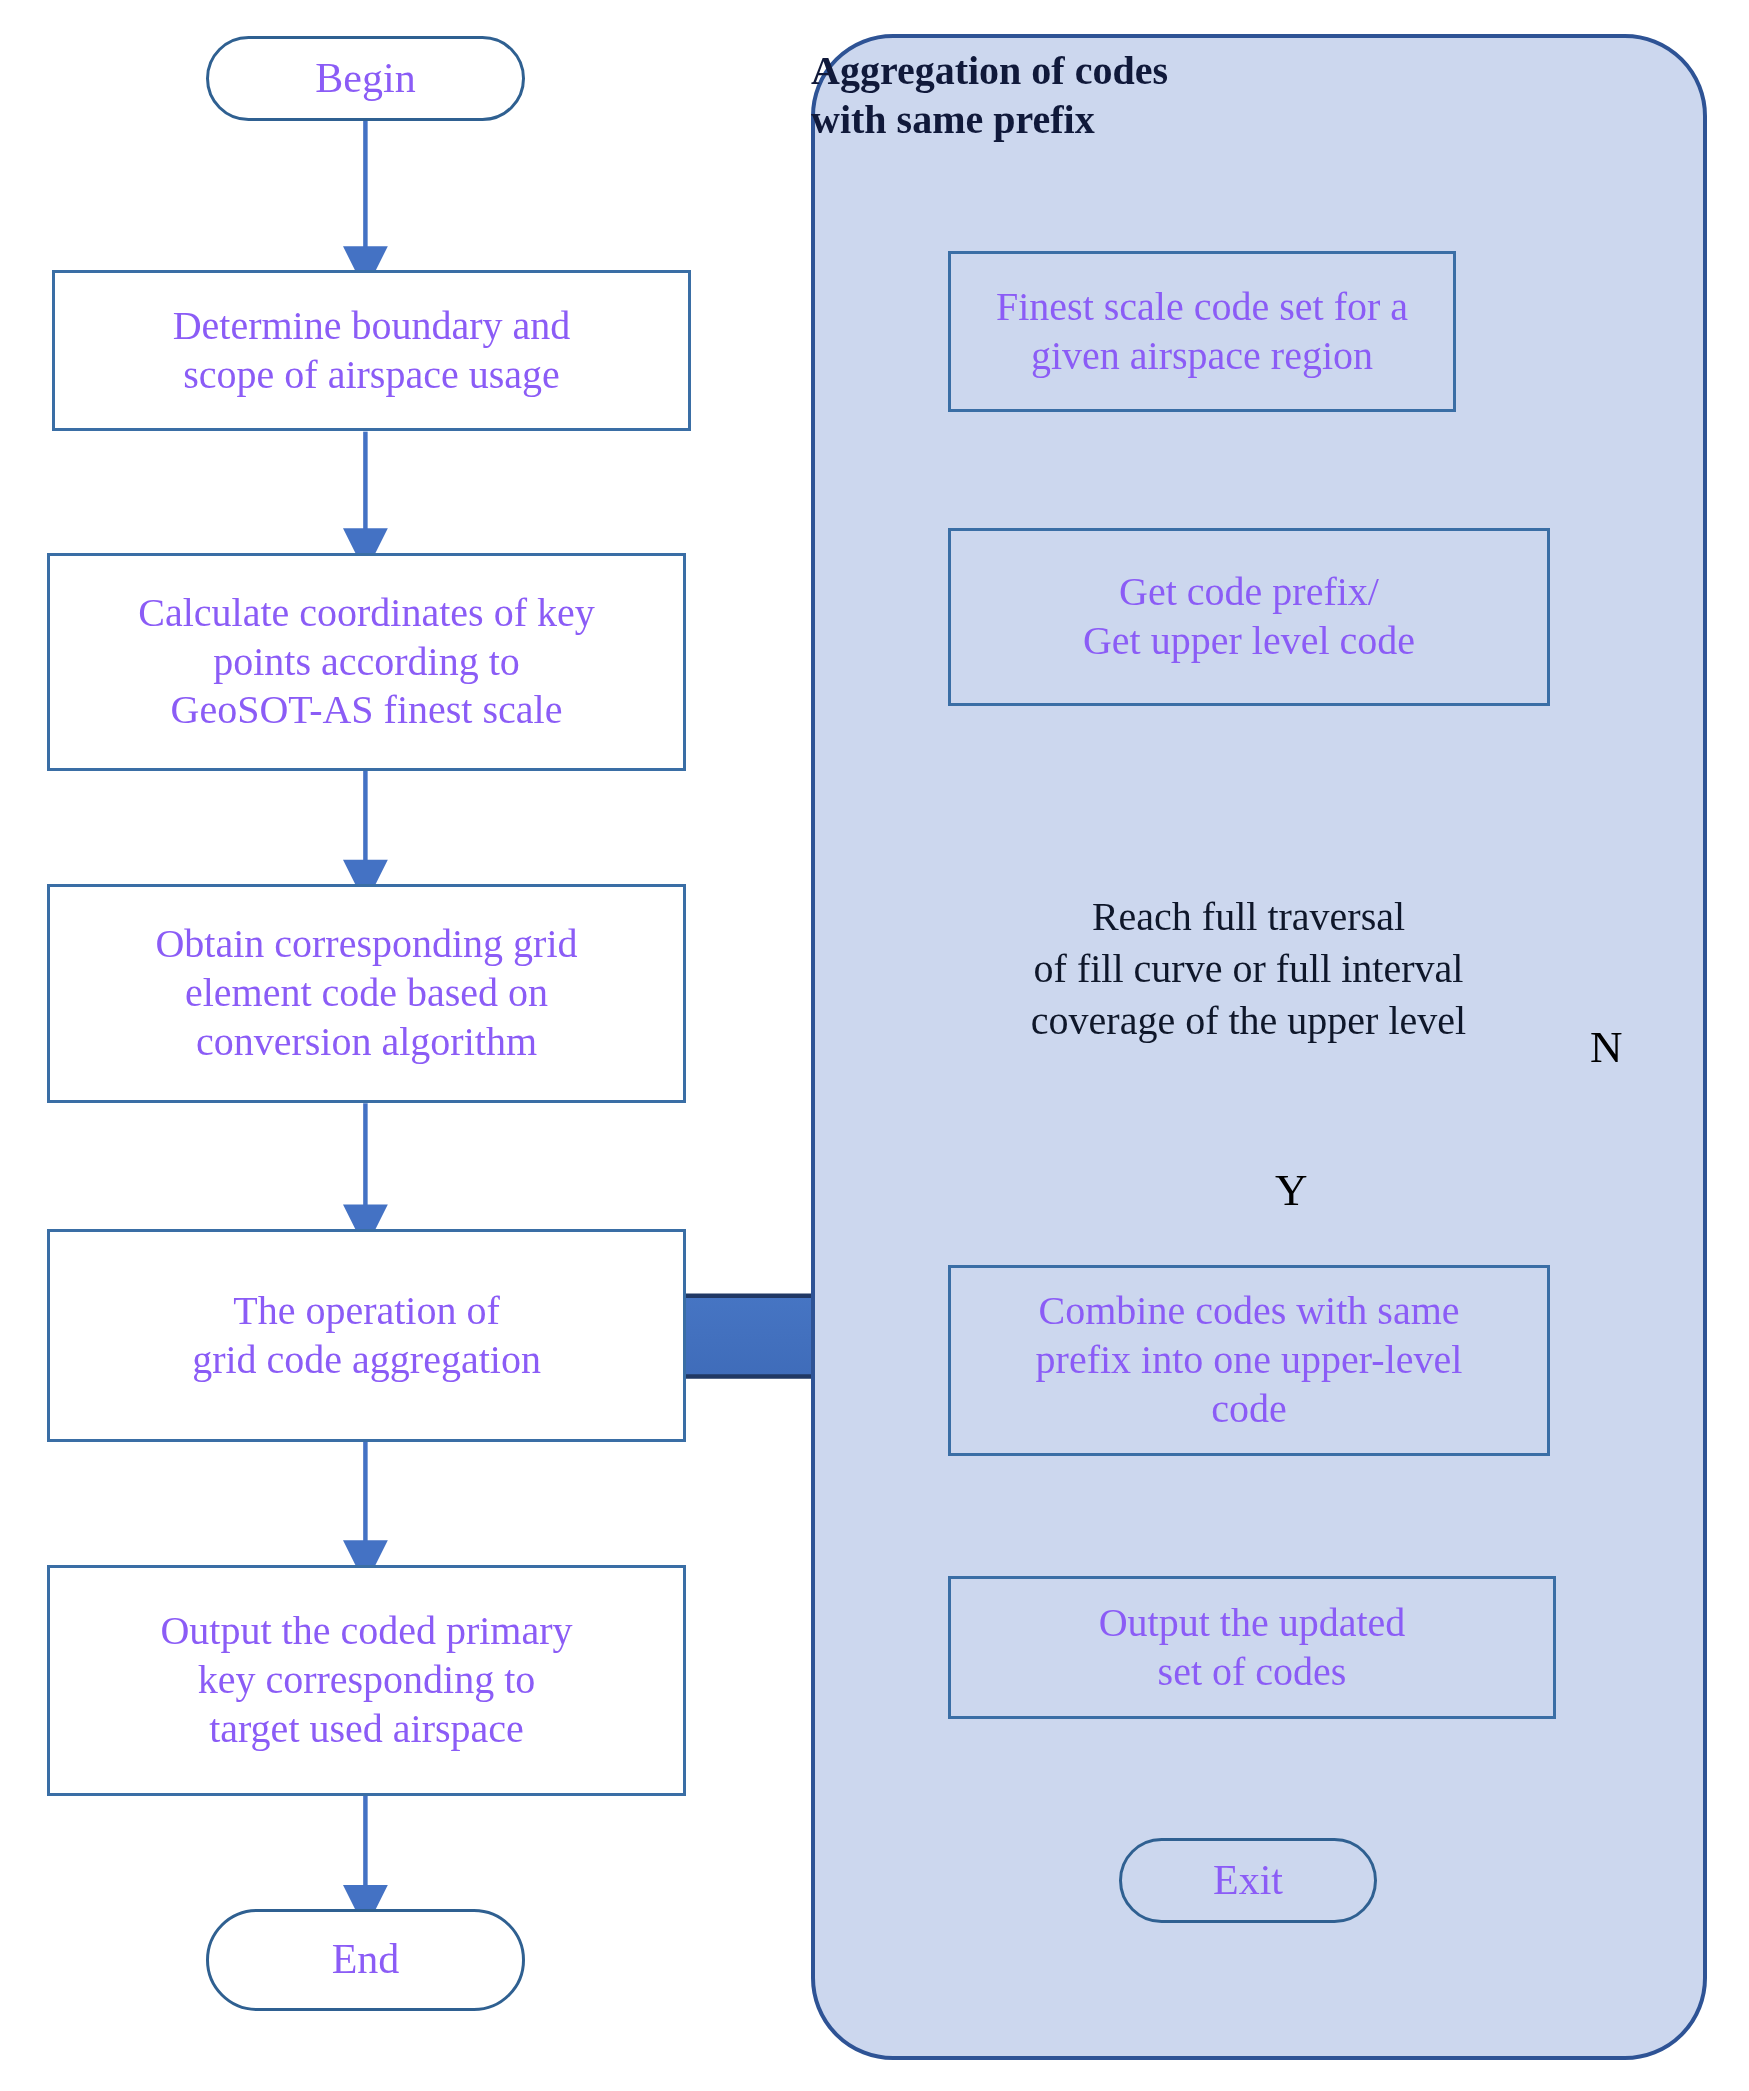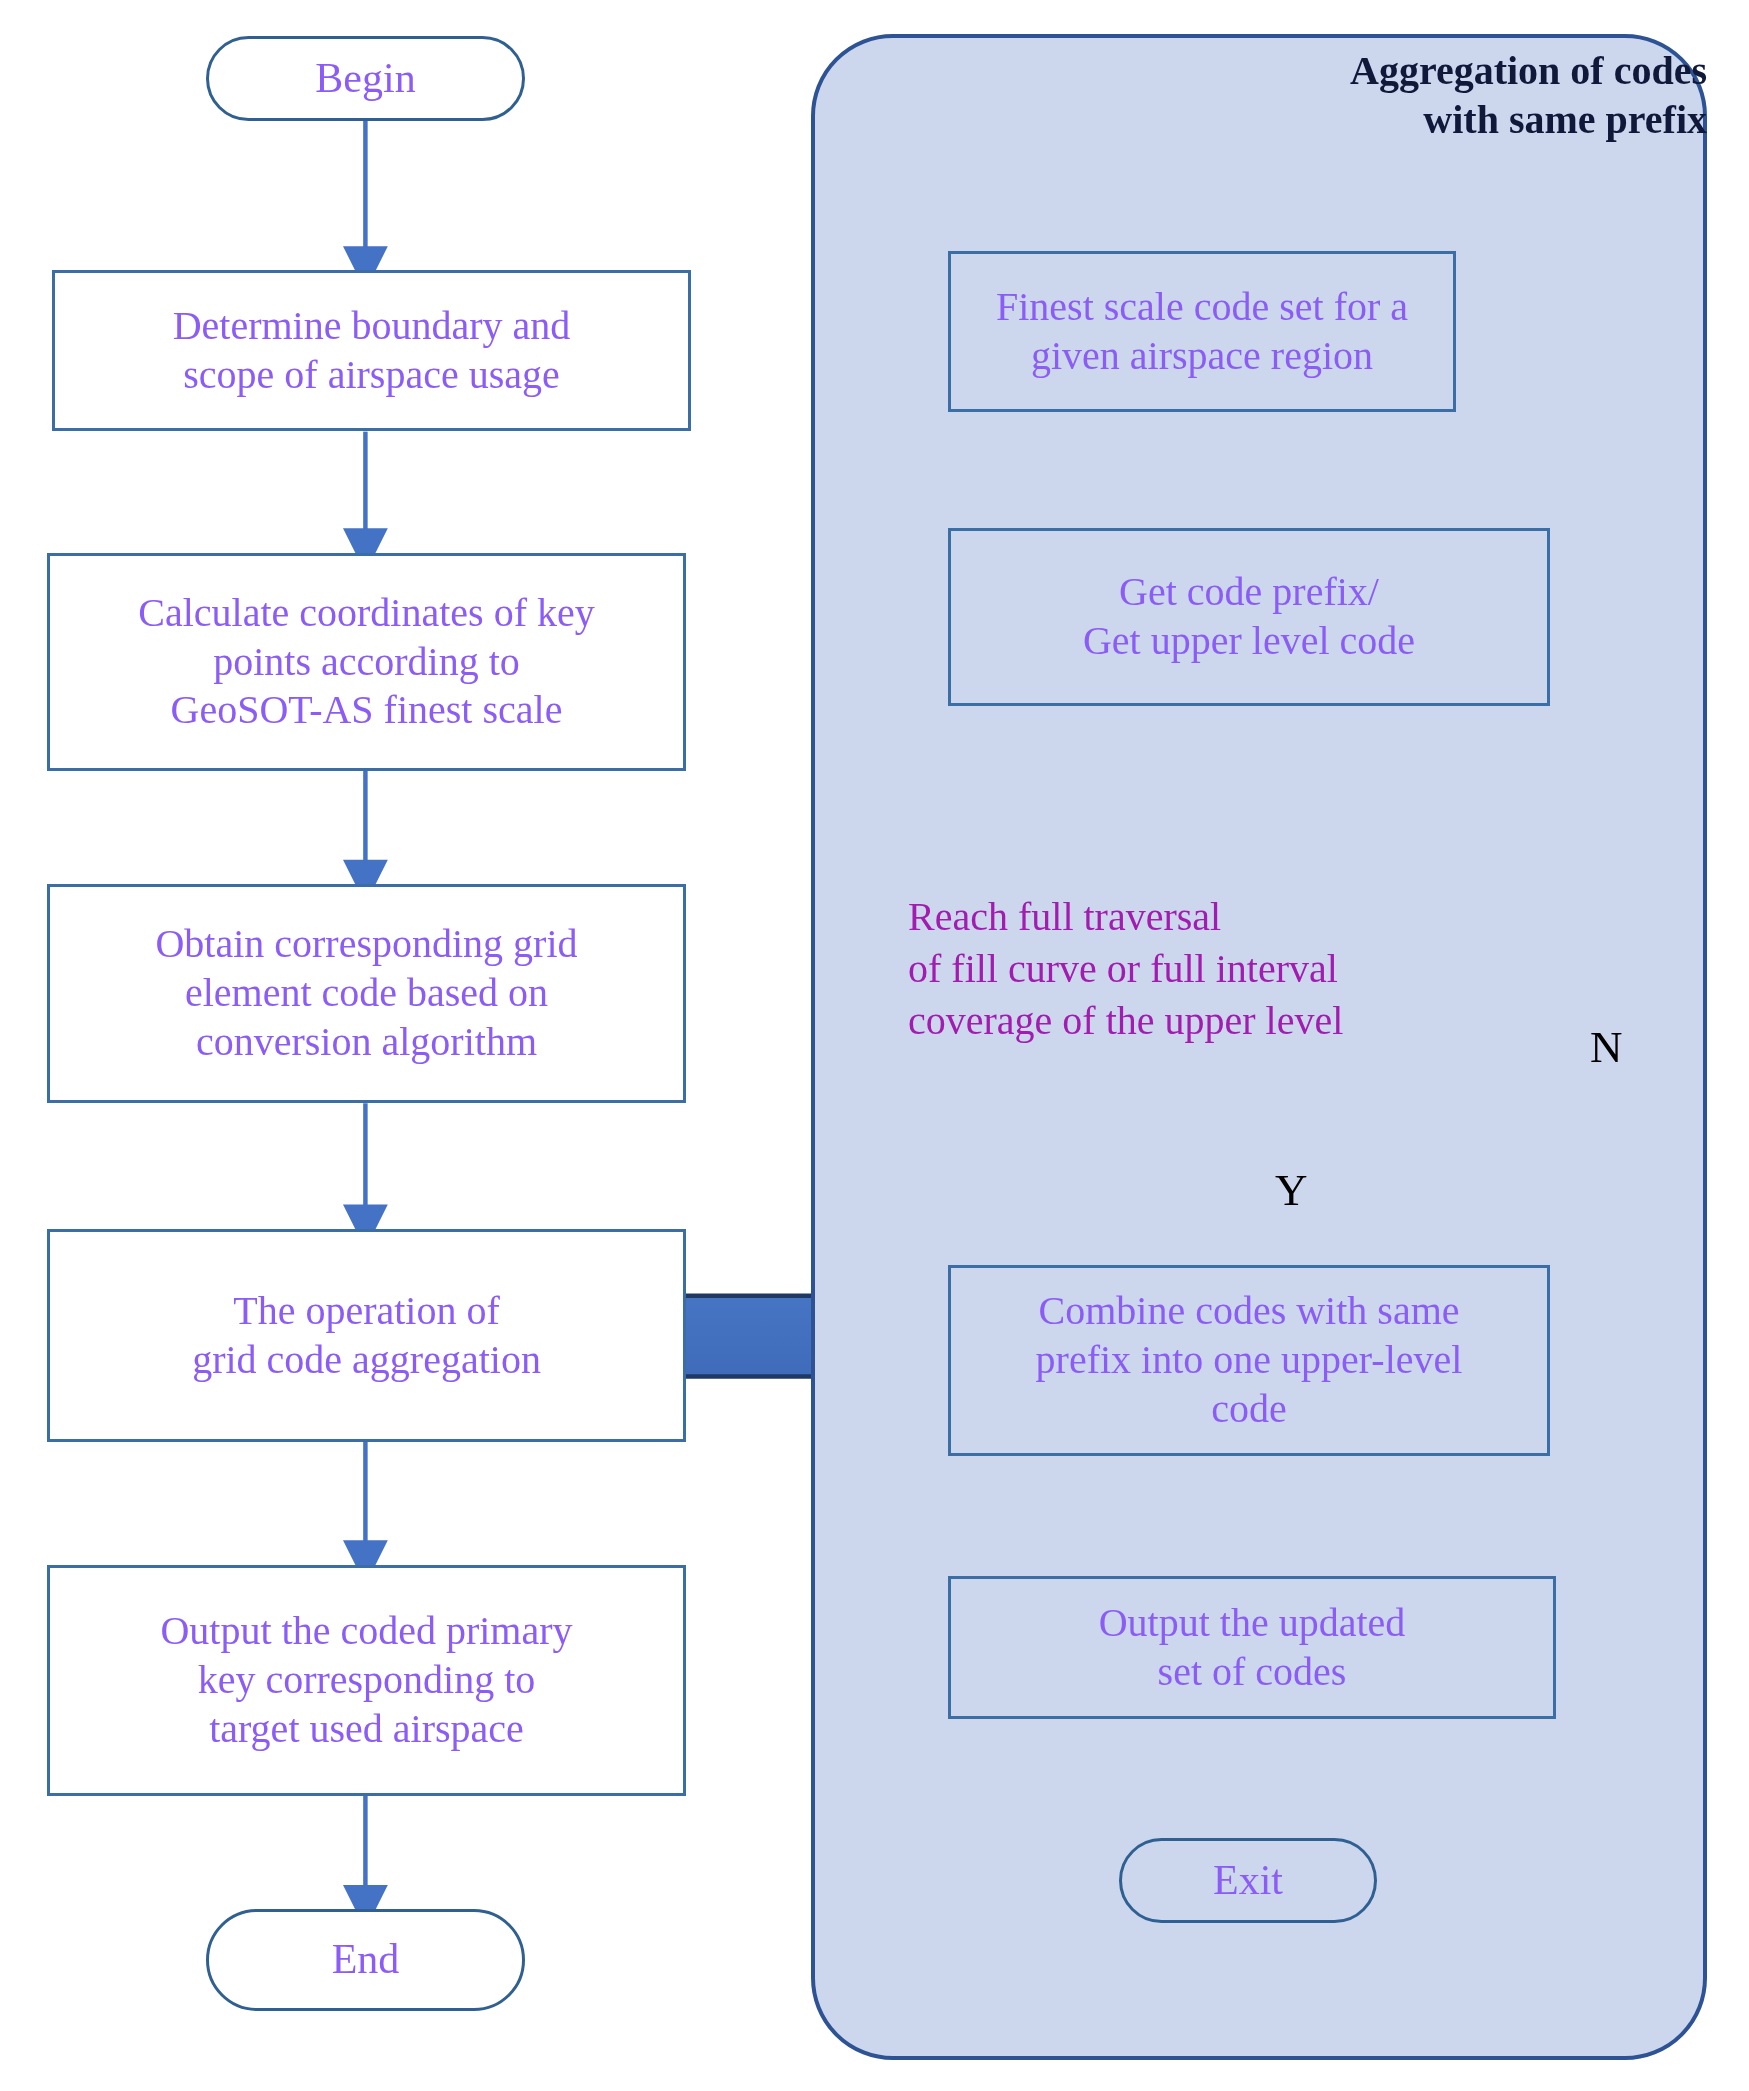--- a/index.html
+++ b/index.html
@@ -58,30 +58,31 @@
   }
   .panel {
     position: absolute;
     box-sizing: border-box;
     background: #ccd7ee;
     border: 4.5px solid #2e5395;
     border-radius: 82px;
   }
   .panel-title {
     position: absolute;
-    text-align: right;
+    text-align: left;
     font-weight: bold;
     font-size: 40px;
     color: #10193a;
     line-height: 1.22;
   }
   .diamond-label {
     position: absolute;
-    font-size: 40px;
-    color: #a21caf;
+    text-align: center;
+    font-size: 40px;
+    color: #0f172a;
     line-height: 1.3;
     width: 681px;
   }
   .branch-label {
     position: absolute;
     font-size: 45px;
     color: #000000;
   }
   .txt { display: block; width: 100%; white-space: pre-line; }
 </style>

